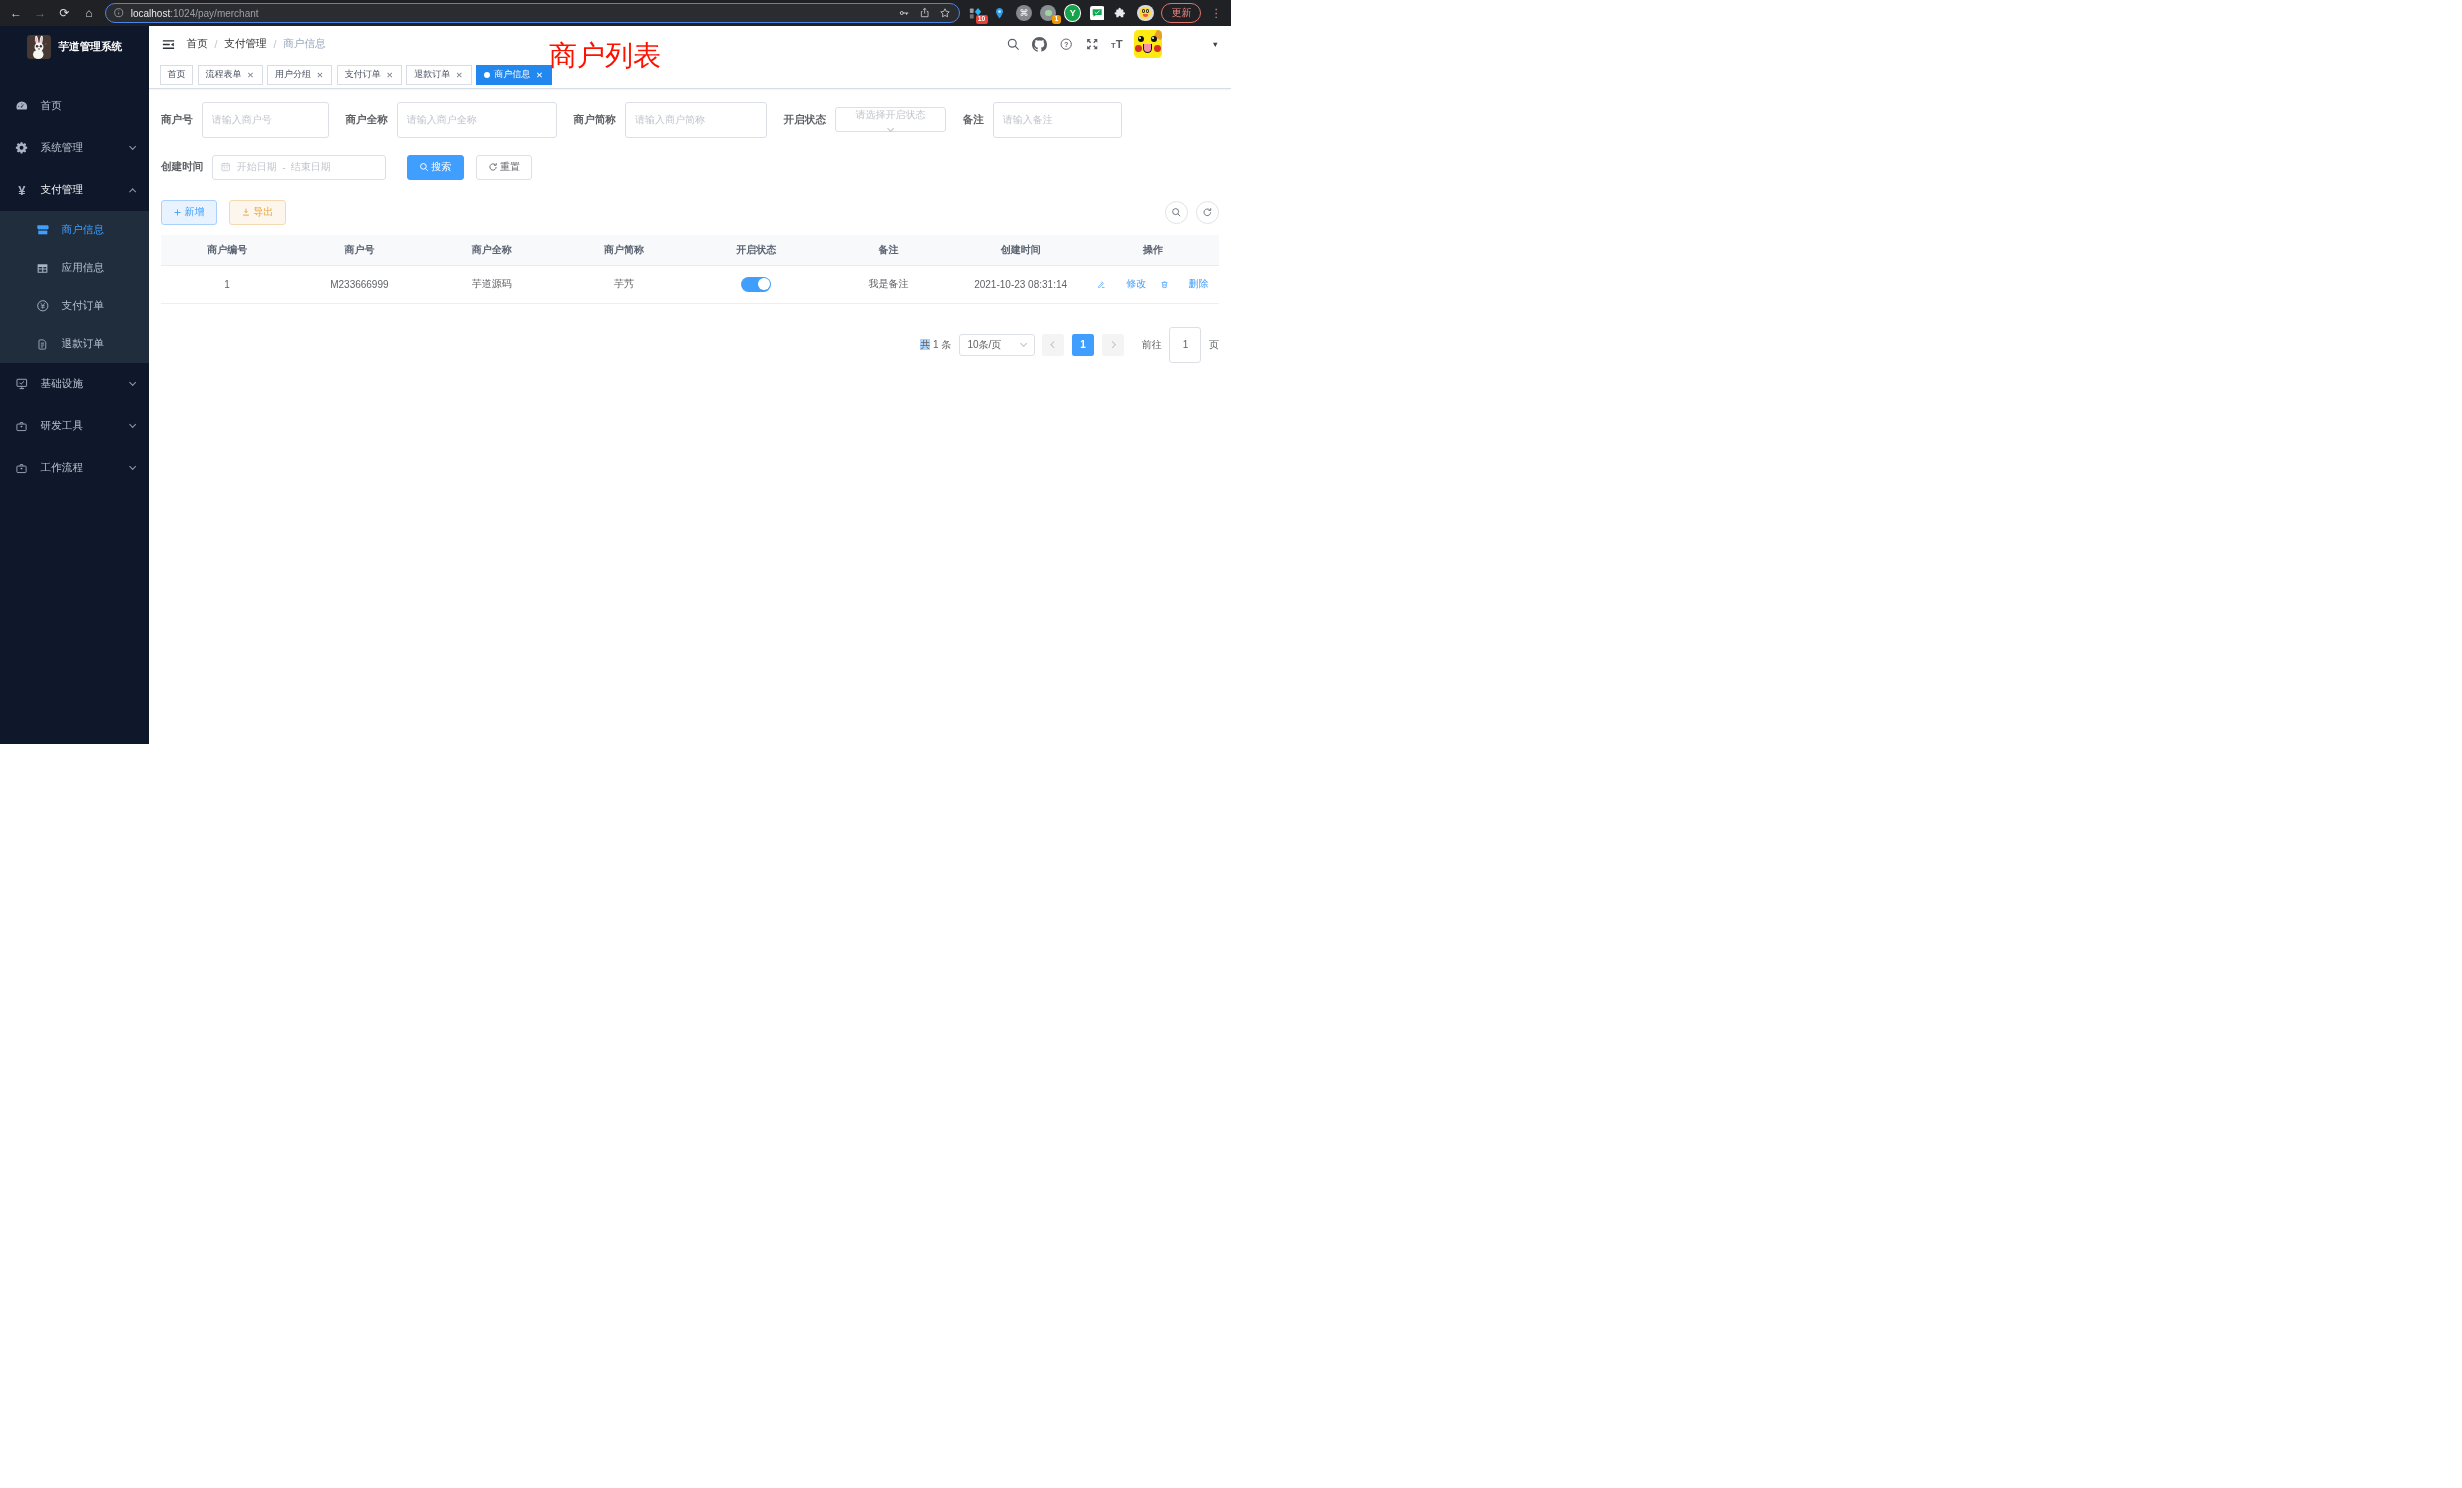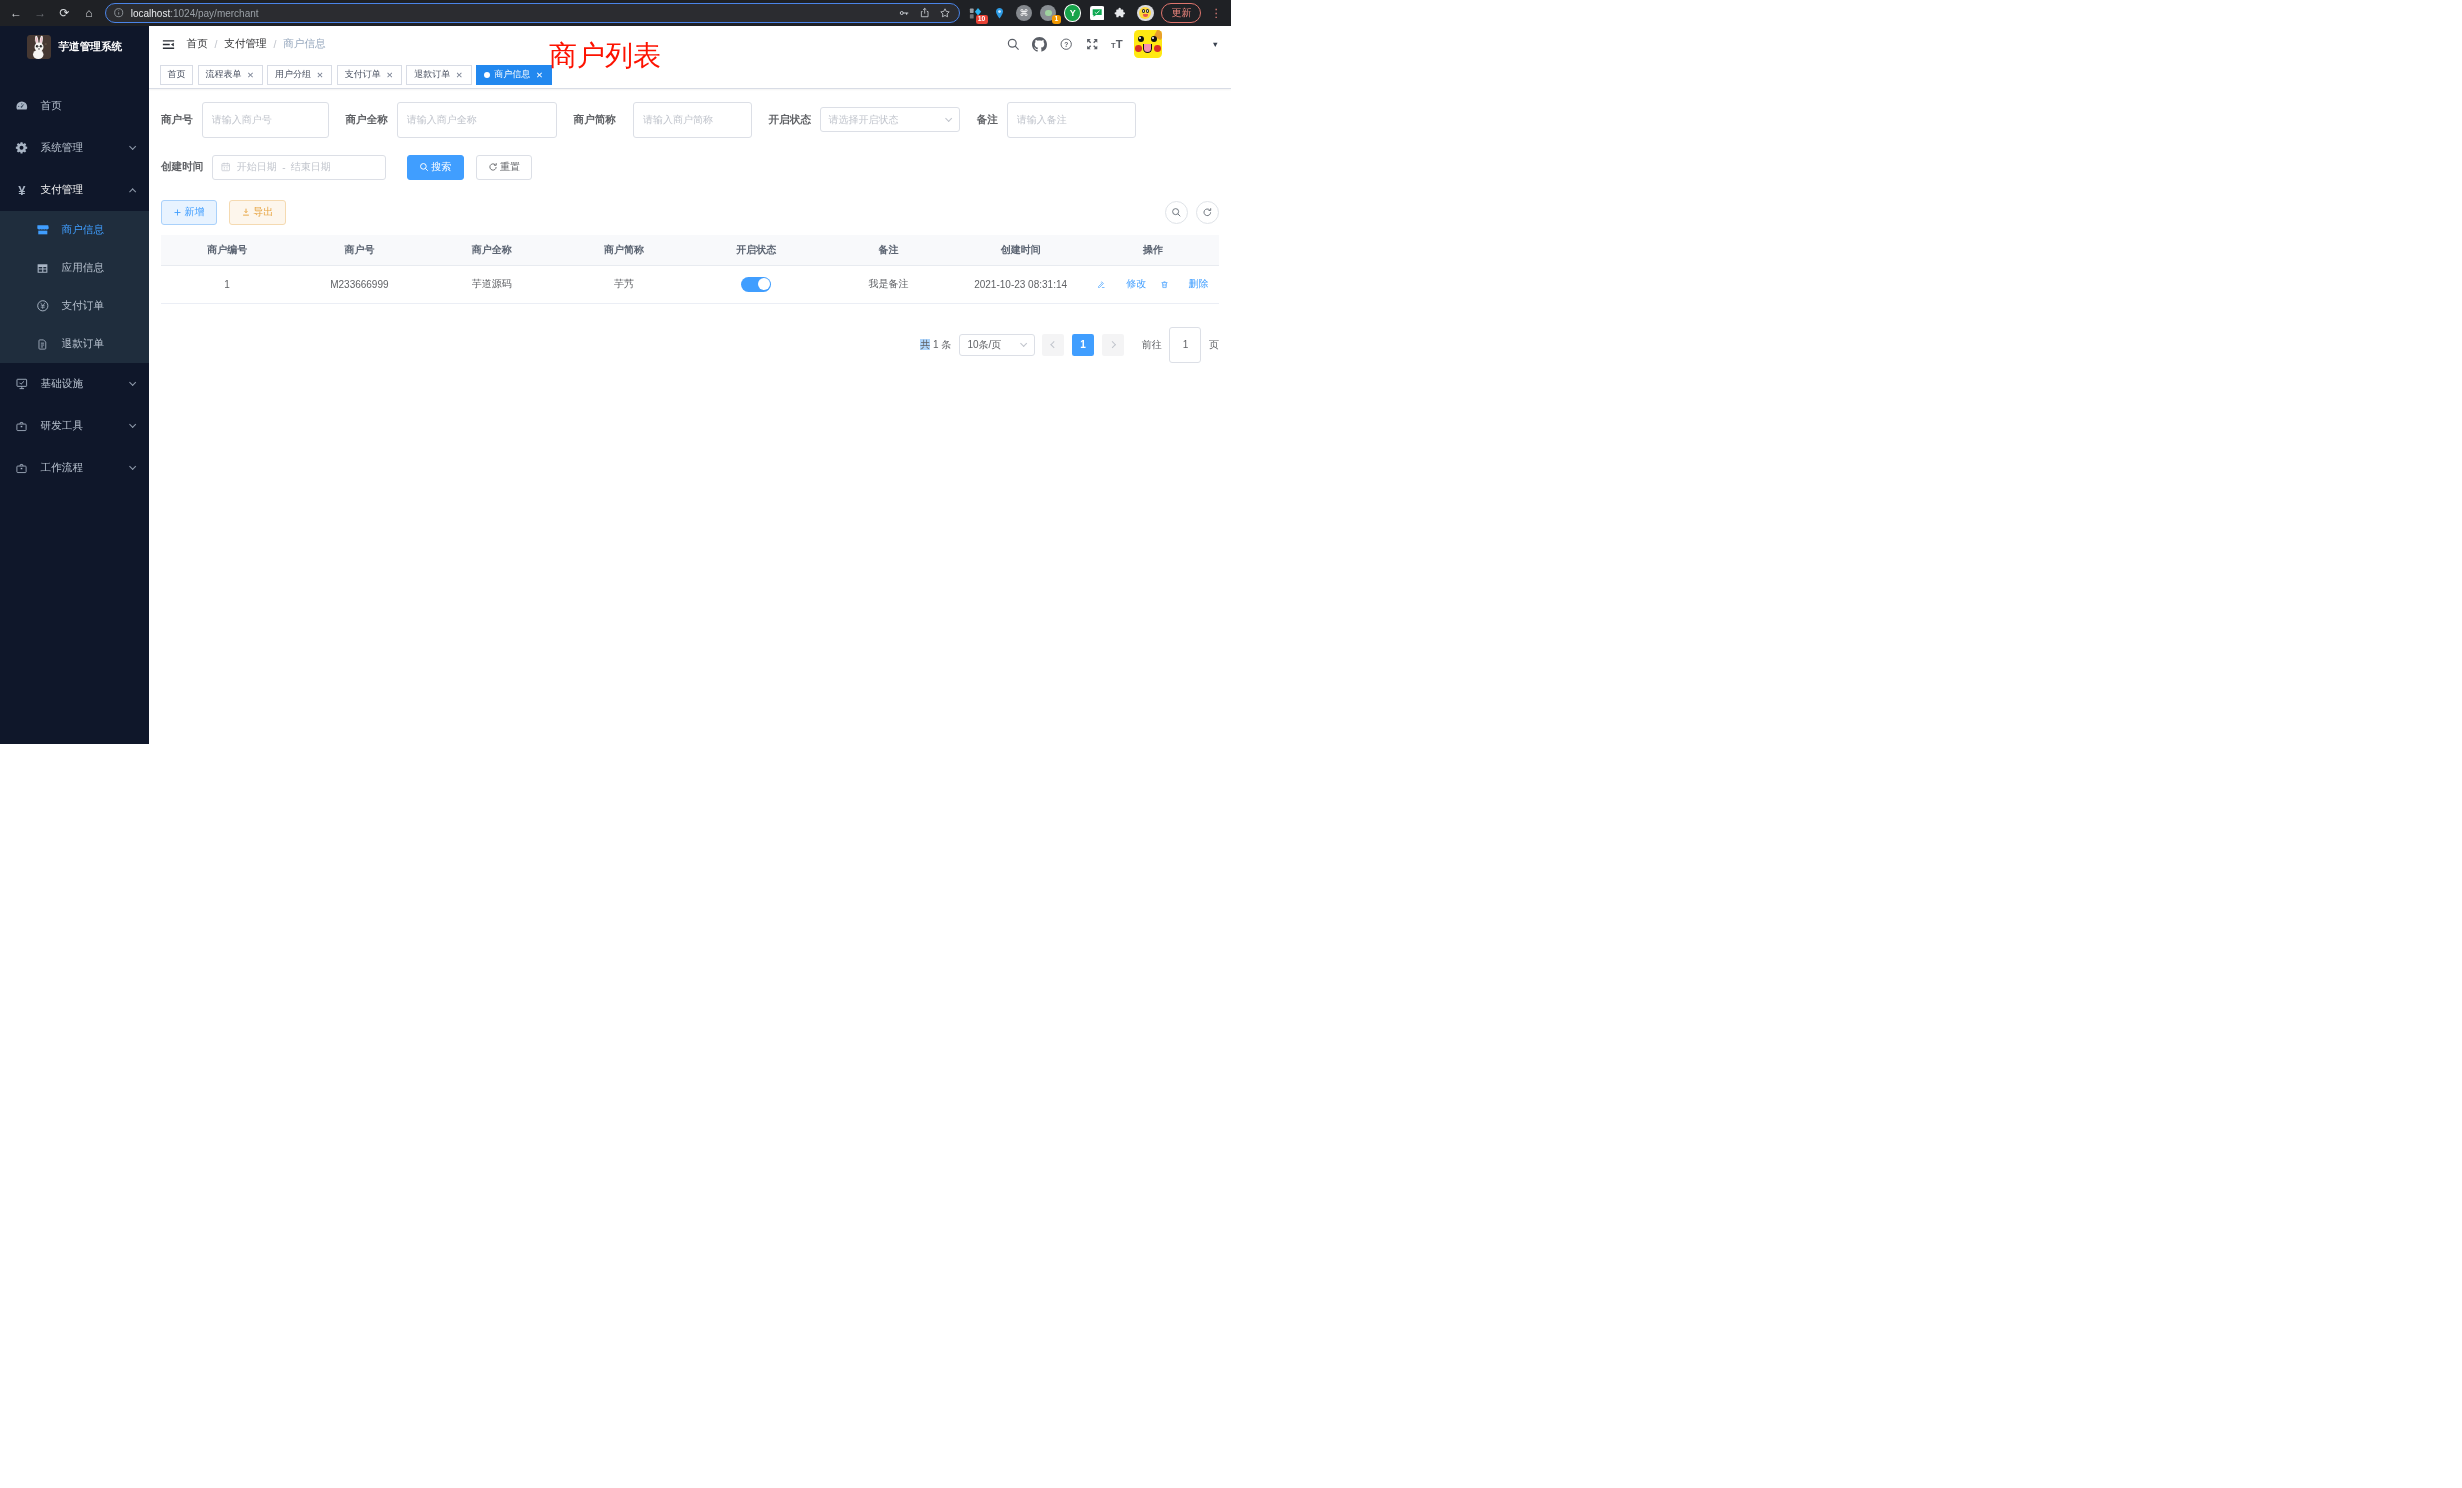--- a/index.html
+++ b/index.html
@@ -438,25 +438,25 @@
           <div class="f-item">
             <span class="f-label">商户号</span>
             <input class="inp" style="width: 127px;" placeholder="请输入商户号">
           </div>
           <div class="f-item">
             <span class="f-label">商户全称</span>
             <input class="inp" style="width: 160px;" placeholder="请输入商户全称">
           </div>
           <div class="f-item">
             <span class="f-label">商户简称</span>
-            <input class="inp" style="width: 119px; margin-left: 8px;" placeholder="请输入商户简称">
+            <input class="inp" style="width: 142px;" placeholder="请输入商户简称">
           </div>
           <div class="f-item">
             <span class="f-label">开启状态</span>
-            <div class="sel" style="width:140px;">
+            <div class="sel" style="width:111px;flex-direction:column;">
               <span class="ph">请选择开启状态</span>
               <span class="chev"></span>
             </div>
           </div>
           <div class="f-item" style="margin-right:0;">
             <span class="f-label">备注</span>
             <input class="inp" style="width: 129px;" placeholder="请输入备注">
           </div>
         </div>
 

